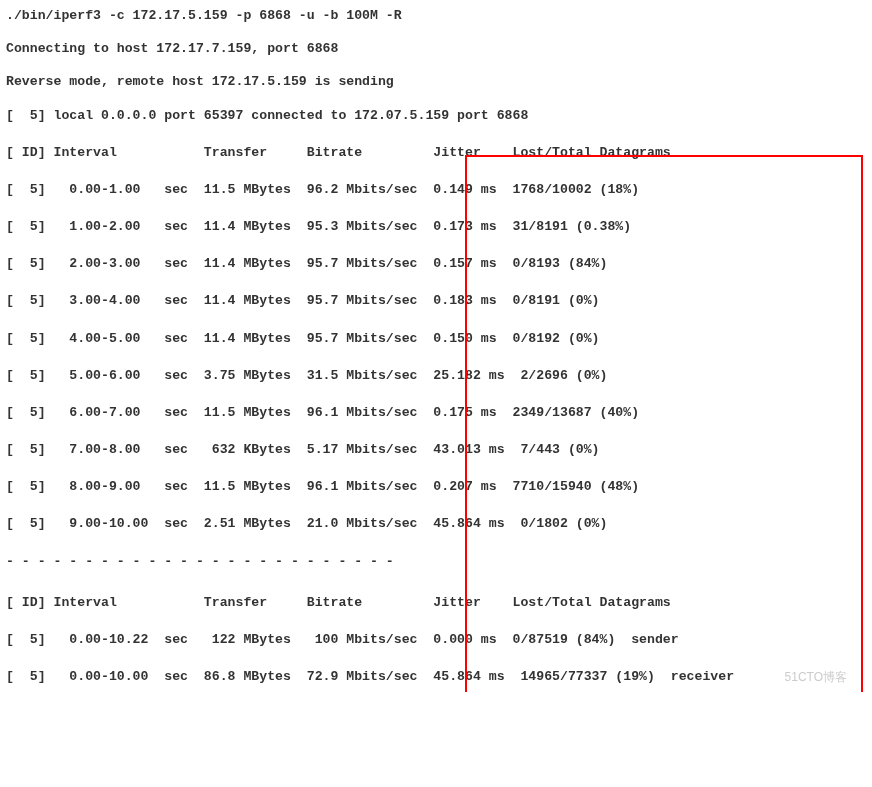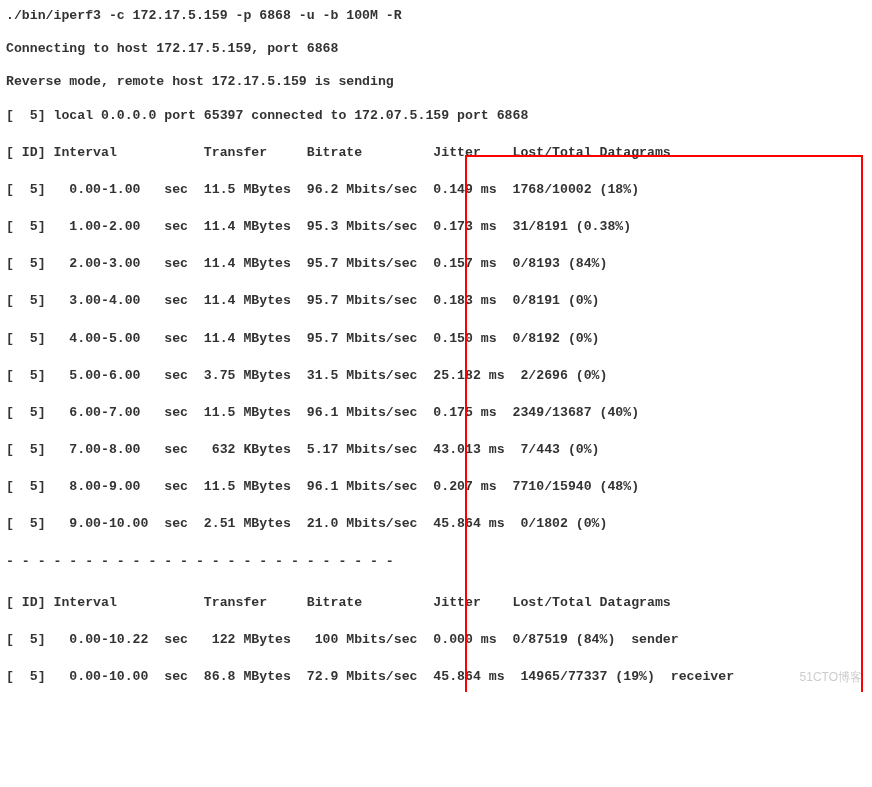--- a/index.html
+++ b/index.html
@@ -27,34 +27,34 @@
     border: 2px solid #ff0000;
     box-sizing: border-box;
     left: 465px;
     top: 155px;
     width: 398px;
     height: 627px;
     pointer-events: none;
   }
   .watermark {
     position: absolute;
-    right: 10px;
+    right: 25px;
     bottom: 6px;
     font-size: 12px;
     color: #ccc;
     font-family: Arial, sans-serif;
     margin-left: 11px;
   }
 </style>
 </head>
 <body>
 
 <pre>./bin/iperf3 -c 172.17.5.159 -p 6868 -u -b 100M -R</pre>
 <div class="line-gap"></div>
-<pre>Connecting to host 172.17.5.159, port 6868</pre>
+<pre>Connecting to host 172.17.7.159, port 6868</pre>
 <div class="line-gap"></div>
 <pre>Reverse mode, remote host 172.17.5.159 is sending</pre>
 <div class="line-gap"></div>
 <pre>[  5] local 0.0.0.0 port 65397 connected to 172.07.5.159 port 6868</pre>
 <div class="line-gap-big"></div>
 <pre>[ ID] Interval           Transfer     Bitrate         Jitter    Lost/Total Datagrams</pre>
 <div class="line-gap-big"></div>
 <pre>[  5]   0.00-1.00   sec  11.5 MBytes  96.2 Mbits/sec  0.149 ms  1768/10002 (18%)</pre>
 <div class="line-gap-big"></div>
 <pre>[  5]   1.00-2.00   sec  11.4 MBytes  95.3 Mbits/sec  0.173 ms  31/8191 (0.38%)</pre>

